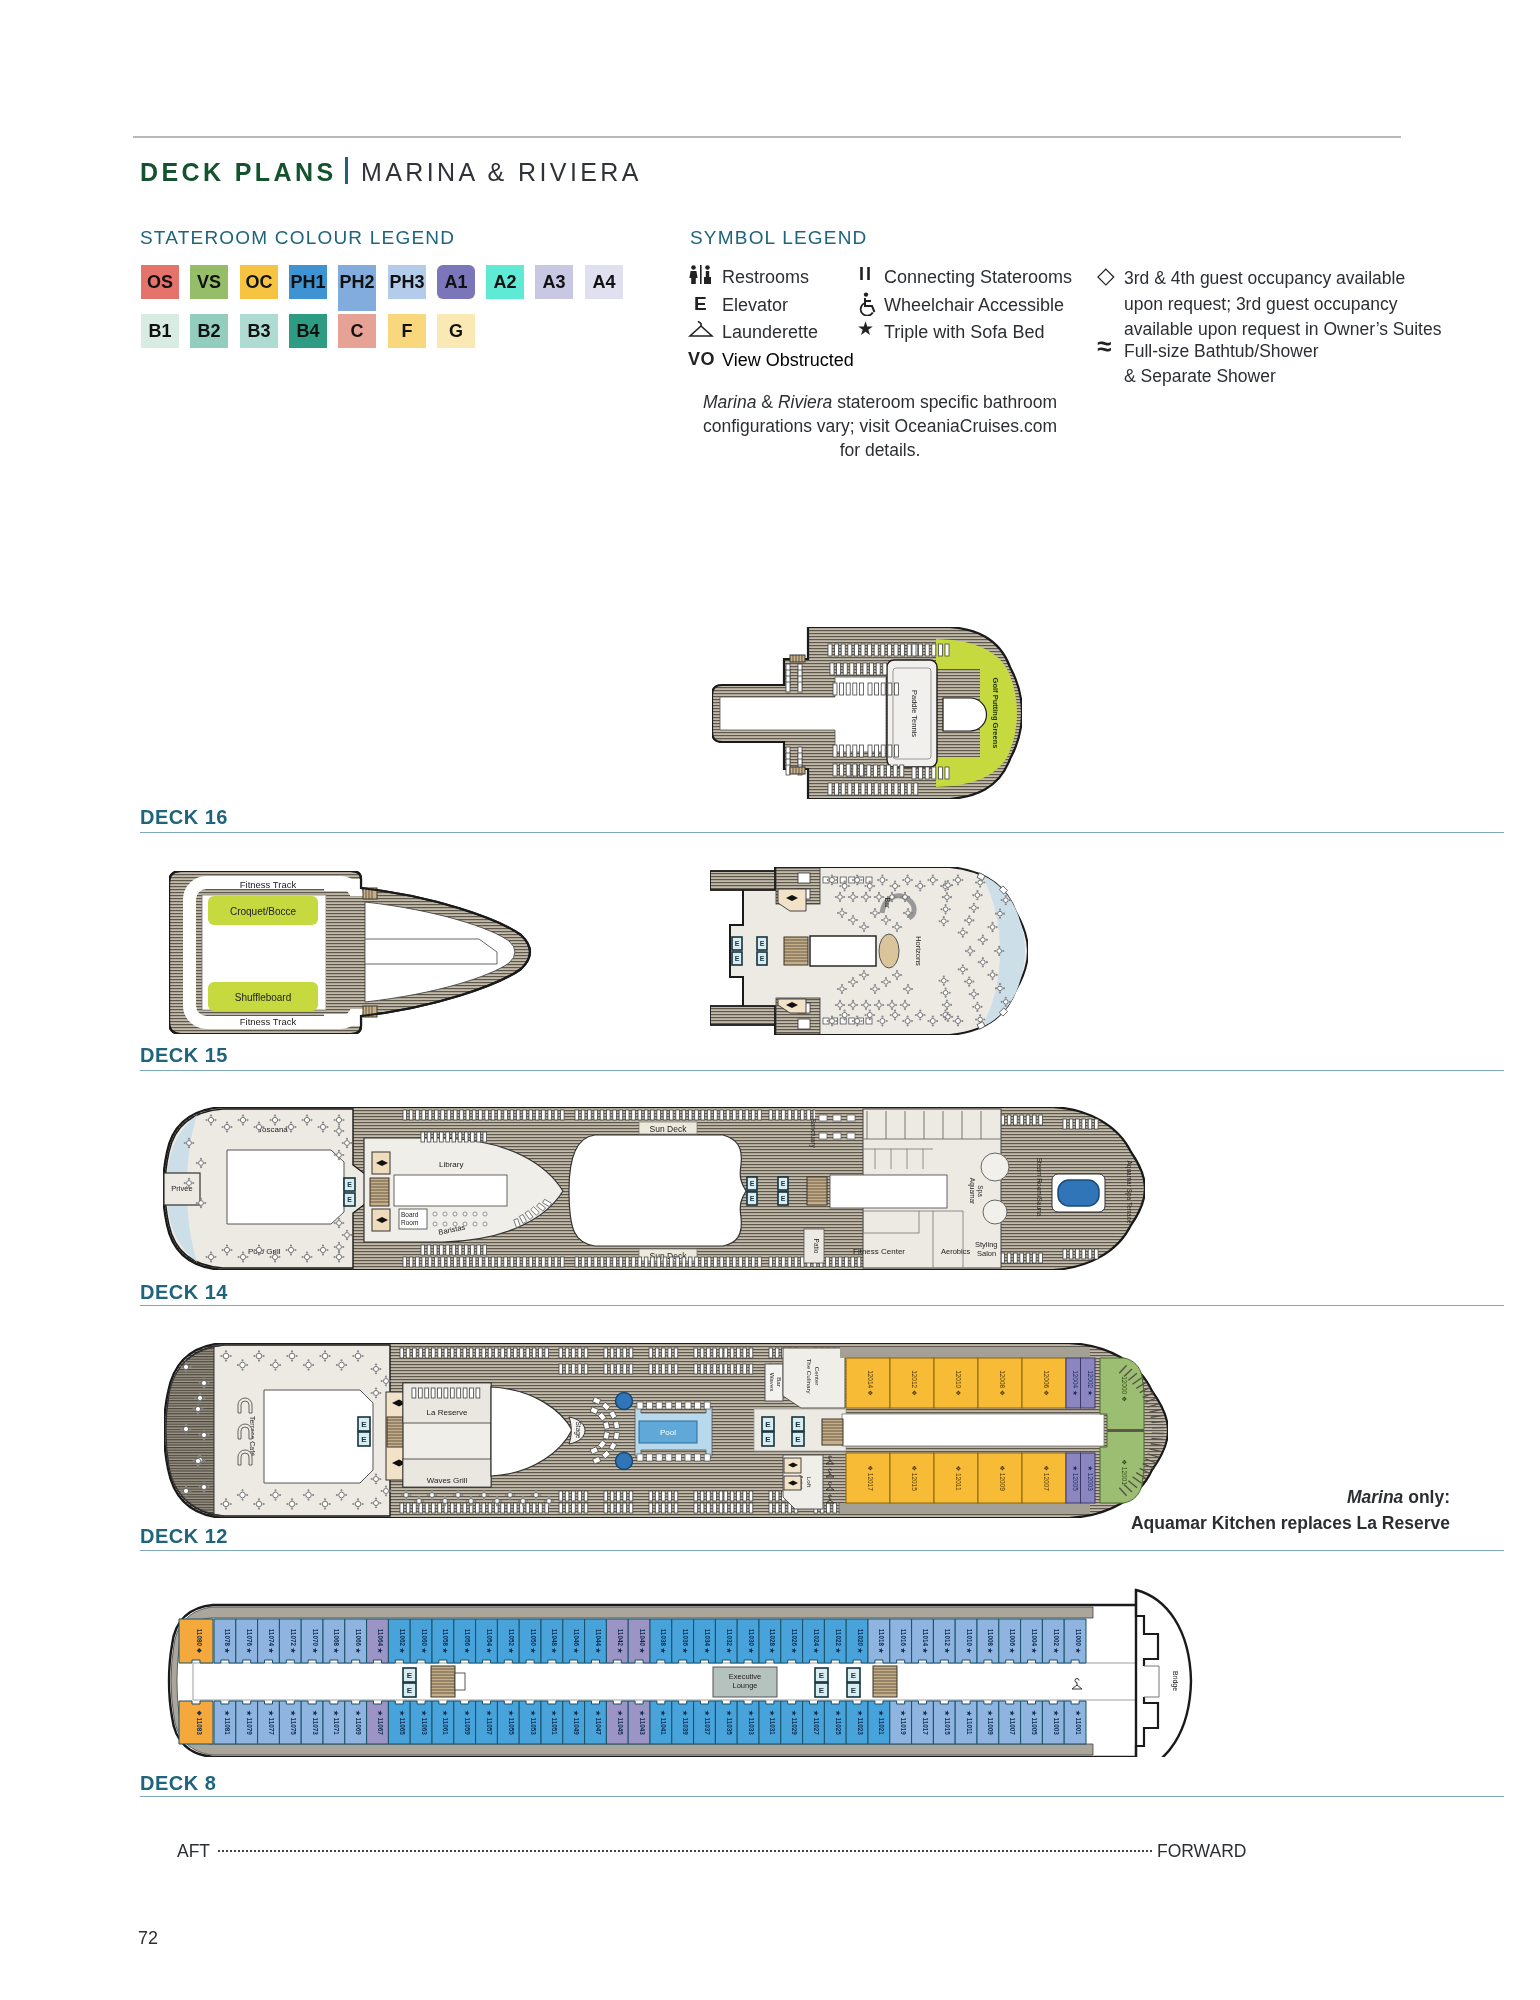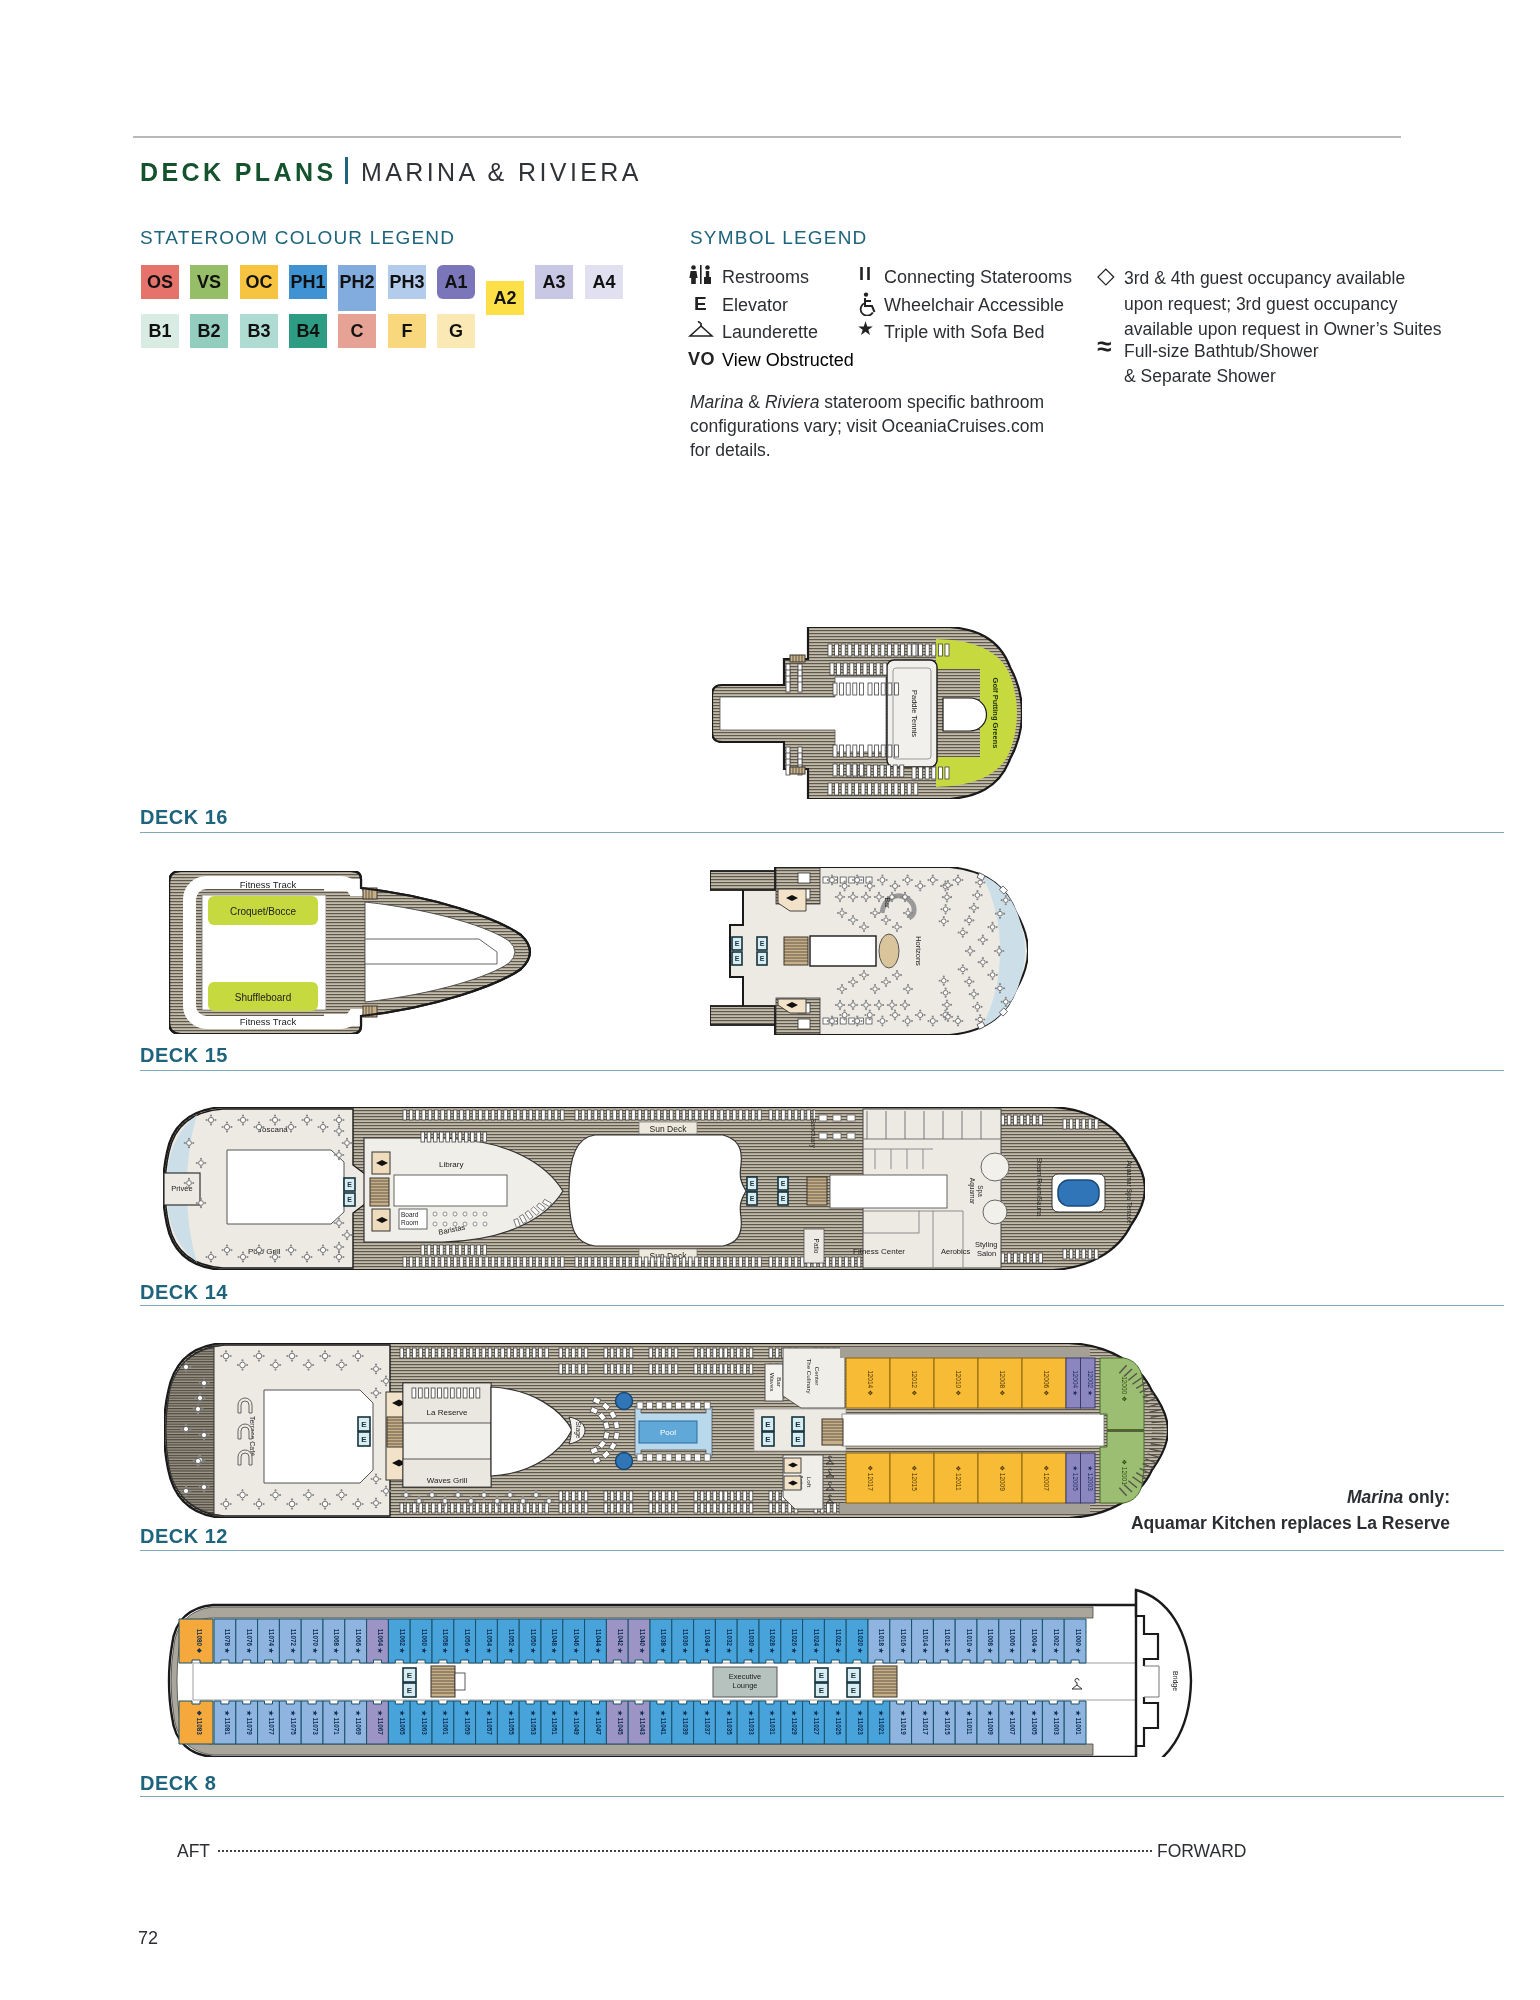--- a/index.html
+++ b/index.html
@@ -26,21 +26,21 @@
 <div class="abs" style="left:240px;top:265px;width:38px;height:34px;background:#F6C440;color:#111;font-size:18px;font-weight:bold;text-align:center;line-height:34px;">OC</div>
 
 <div class="abs" style="left:289px;top:265px;width:38px;height:34px;background:#3F93D2;color:#111;font-size:18px;font-weight:bold;text-align:center;line-height:34px;">PH1</div>
 
 <div class="abs" style="left:338px;top:265px;width:38px;height:46px;background:#82ABDE;color:#111;font-size:18px;font-weight:bold;text-align:center;line-height:34px;">PH2</div>
 
 <div class="abs" style="left:388px;top:265px;width:38px;height:34px;background:#B4CCEC;color:#111;font-size:18px;font-weight:bold;text-align:center;line-height:34px;">PH3</div>
 
 <div class="abs" style="left:437px;top:265px;width:38px;height:34px;background:#7B76BA;color:#111;font-size:18px;font-weight:bold;text-align:center;line-height:34px;border-radius:6px;">A1</div>
 
-<div class="abs" style="left:486px;top:265px;width:38px;height:34px;background:#fde047;color:#111;font-size:18px;font-weight:bold;text-align:center;line-height:34px;margin-top:16px;">A2</div>
+<div class="abs" style="left:486px;top:265px;width:38px;height:34px;background:#5eead4;color:#111;font-size:18px;font-weight:bold;text-align:center;line-height:34px;">A2</div>
 
 <div class="abs" style="left:535px;top:265px;width:38px;height:34px;background:#C8C7E4;color:#111;font-size:18px;font-weight:bold;text-align:center;line-height:34px;">A3</div>
 
 <div class="abs" style="left:585px;top:265px;width:38px;height:34px;background:#E0E0F0;color:#111;font-size:18px;font-weight:bold;text-align:center;line-height:34px;">A4</div>
 
 <div class="abs" style="left:141px;top:314px;width:38px;height:34px;background:#D9ECE3;color:#111;font-size:18px;font-weight:bold;text-align:center;line-height:34px;">B1</div>
 
 <div class="abs" style="left:190px;top:314px;width:38px;height:34px;background:#93CDBE;color:#111;font-size:18px;font-weight:bold;text-align:center;line-height:34px;">B2</div>
 
 <div class="abs" style="left:240px;top:314px;width:38px;height:34px;background:#AFDCD2;color:#111;font-size:18px;font-weight:bold;text-align:center;line-height:34px;">B3</div>
@@ -93,21 +93,21 @@
 <div class="abs" style="left:884px;top:322px;font-size:18px;color:#2b2f33;">Triple with Sofa Bed</div>
 
 <div class="abs" style="left:1097px;top:262px;font-size:23px;color:#222;">◇</div>
 
 <div class="abs" style="left:1124px;top:266px;width:360px;font-size:17.5px;line-height:25.5px;color:#2b2f33;">3rd &amp; 4th guest occupancy available<br>upon request; 3rd guest occupancy<br>available upon request in Owner’s Suites</div>
 
 <div class="abs" style="left:1097px;top:331px;font-size:26px;font-weight:bold;color:#222;">≈</div>
 
 <div class="abs" style="left:1124px;top:339px;width:330px;font-size:17.5px;line-height:25px;color:#2b2f33;">Full-size Bathtub/Shower<br>&amp; Separate Shower</div>
 
-<div class="abs" style="left:690px;top:390px;width:380px;font-size:17.5px;line-height:24px;color:#2b2f33;"><i>Marina</i> &amp; <i>Riviera</i> stateroom specific bathroom<br>configurations vary; visit OceaniaCruises.com<br>for details.</div>
+<div class="abs" style="left:690px;top:390px;width:380px;font-size:17.5px;line-height:24px;color:#2b2f33;text-align:center;"><i>Marina</i> &amp; <i>Riviera</i> stateroom specific bathroom<br>configurations vary; visit OceaniaCruises.com<br>for details.</div>
 
 <div class="decklabel" style="left:140px;top:806px;">DECK 16</div>
 
 <div class="deckline" style="left:140px;top:832px;width:1364px;"></div>
 
 <div class="decklabel" style="left:140px;top:1044px;">DECK 15</div>
 
 <div class="deckline" style="left:140px;top:1070px;width:1364px;"></div>
 
 <div class="decklabel" style="left:140px;top:1281px;">DECK 14</div>

